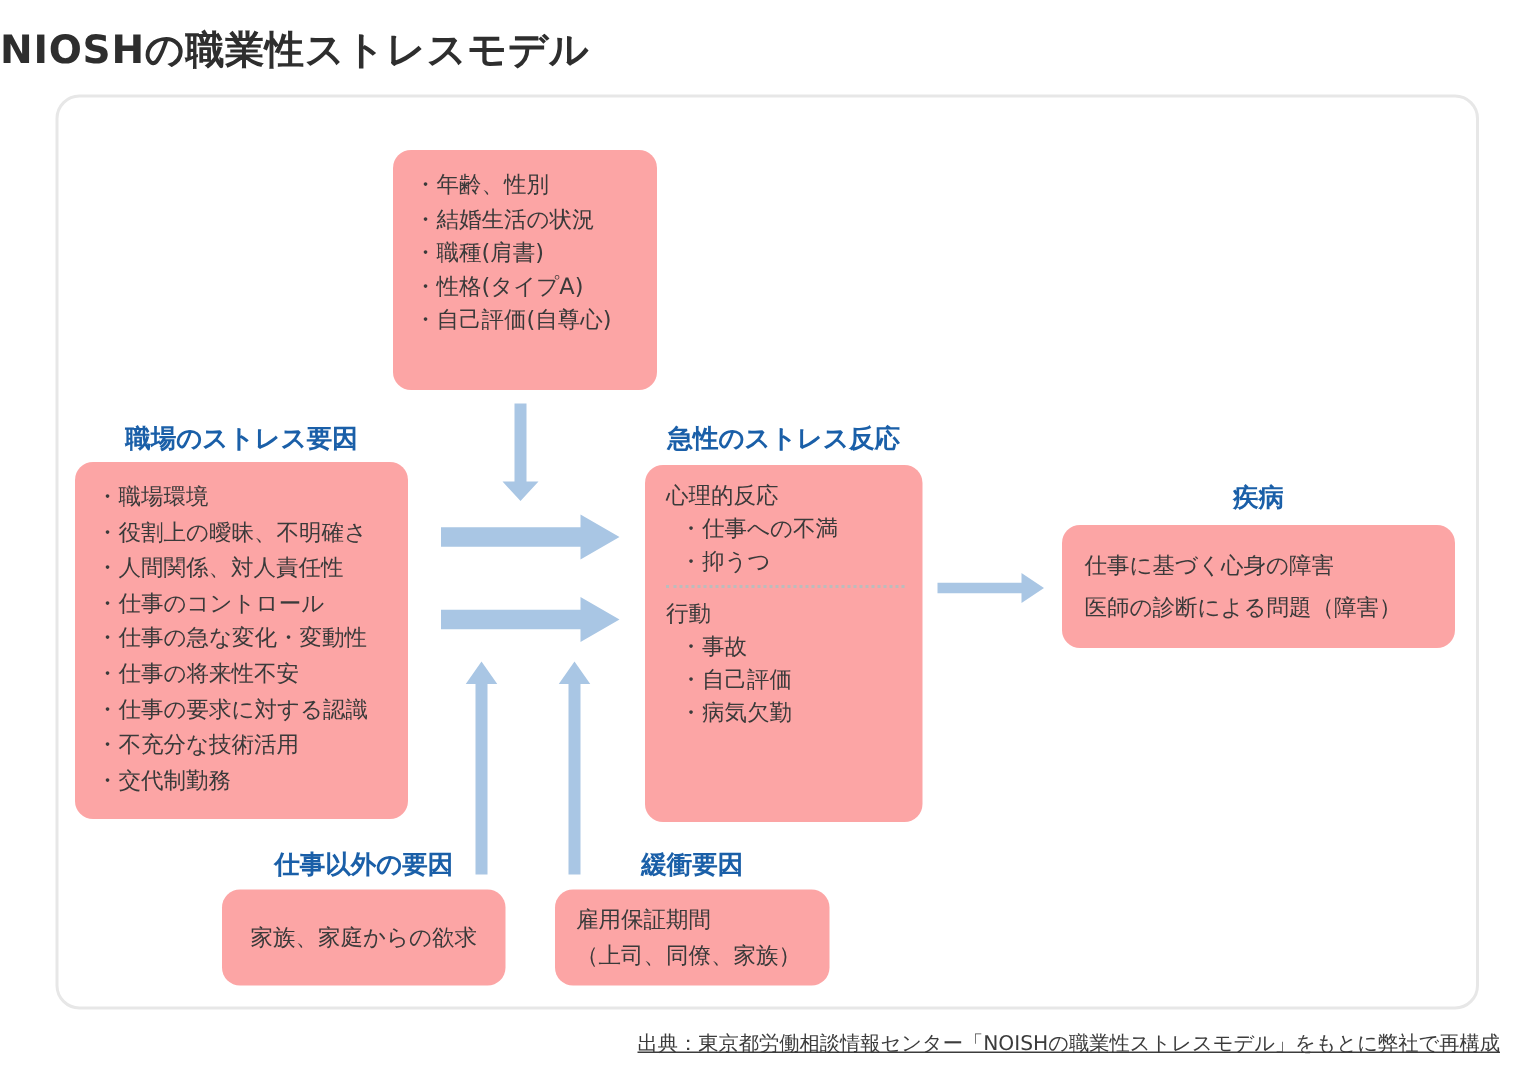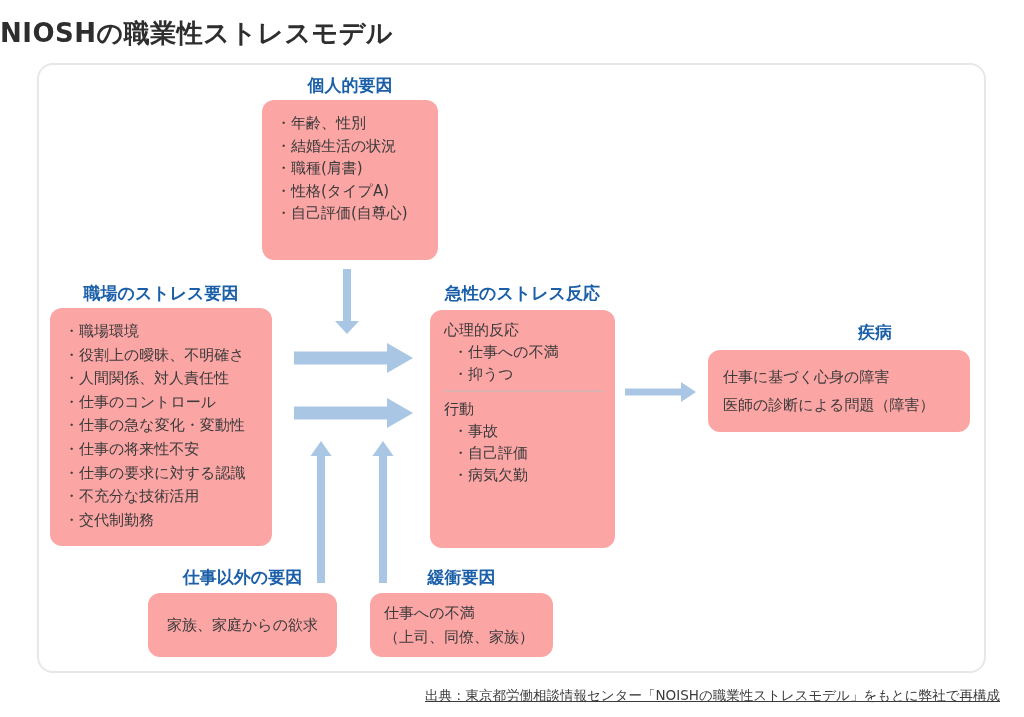--- a/index.html
+++ b/index.html
@@ -31,21 +31,21 @@
     position:absolute;
     background:#fca5a5;border-radius:12px;
     font-size:15px;color:#3a3a3a;
     box-sizing:border-box;
   }
   .gray-box ul{list-style:none;margin:0;padding:0;}
 
   .h-personal {left:262px;top:75px;width:176px;}
   .h-workplace{left:50px;top:283px;width:222px;}
   .h-acute    {left:430px;top:283px;width:185px;}
-  .h-disease  {left:744px;top:322px;width:262px;}
+  .h-disease  {left:708px;top:322px;width:262px;}
   .h-nonwork  {left:148px;top:567px;width:189px;}
   .h-buffer   {left:370px;top:567px;width:183px;}
 
   .personal-box {left:262px;top:100px;width:176px;height:160px;padding:12px 10px 12px 14px;line-height:22.5px;}
   .workplace-box{left:50px;top:308px;width:222px;height:238px;padding:12px 8px 12px 14px;line-height:23.6px;}
   .acute-box    {left:430px;top:310px;width:185px;height:238px;padding:9px 12px 9px 14px;line-height:22px;}
   .acute-group:not(:last-child){border-bottom:2px dotted #bcbcbc;padding-bottom:5px;margin-bottom:6px;}
   .acute-group .sub-item{padding-left:9px;}
   .disease-box  {left:708px;top:350px;width:262px;height:82px;padding:13px 12px 13px 15px;line-height:28px;}
   .nonwork-box  {left:148px;top:593px;width:189px;height:64px;display:flex;align-items:center;justify-content:center;}
@@ -62,21 +62,20 @@
 </style>
 </head>
 <body>
 
 <div class="page">
 
   <div class="page-title">NIOSHの職業性ストレスモデル</div>
 
   <div class="frame"></div>
 
-  <div class="blue-heading h-personal">個人的要因</div>
   <div class="blue-heading h-workplace">職場のストレス要因</div>
   <div class="blue-heading h-acute">急性のストレス反応</div>
   <div class="blue-heading h-disease">疾病</div>
   <div class="blue-heading h-nonwork">仕事以外の要因</div>
   <div class="blue-heading h-buffer">緩衝要因</div>
 
   <div class="gray-box personal-box">
     <ul>
 
     <li>・年齢、性別</li>
@@ -130,21 +129,21 @@
   <div>仕事に基づく心身の障害</div>
       <div>医師の診断による問題（障害）</div>
     </div>
 
   <div class="gray-box nonwork-box">
     <span>家族、家庭からの欲求</span>
   </div>
 
   <div class="gray-box buffer-box">
 
-  <div>仕事への不満</div>
+  <div>雇用保証期間</div>
       <div>（上司、同僚、家族）</div>
     </div>
 
   <svg class="arrow-layer" viewBox="0 0 1024 717" xmlns="http://www.w3.org/2000/svg">
     <polygon points="343,269 351,269 351,321 359,321 347,334 335,321 343,321" fill="#a9c6e4"></polygon>
     <polygon points="294,351.5 387,351.5 387,343 413,358 387,373 387,364.5 294,364.5" fill="#a9c6e4"></polygon>
     <polygon points="294,406.5 387,406.5 387,398 413,413 387,428 387,419.5 294,419.5" fill="#a9c6e4"></polygon>
     <polygon points="321,441 331.5,456 325,456 325,583 317,583 317,456 310.5,456" fill="#a9c6e4"></polygon>
     <polygon points="383,441 393.5,456 387,456 387,583 379,583 379,456 372.5,456" fill="#a9c6e4"></polygon>
     <polygon points="625,388.5 681,388.5 681,382 696,392 681,402 681,395.5 625,395.5" fill="#a9c6e4"></polygon>

